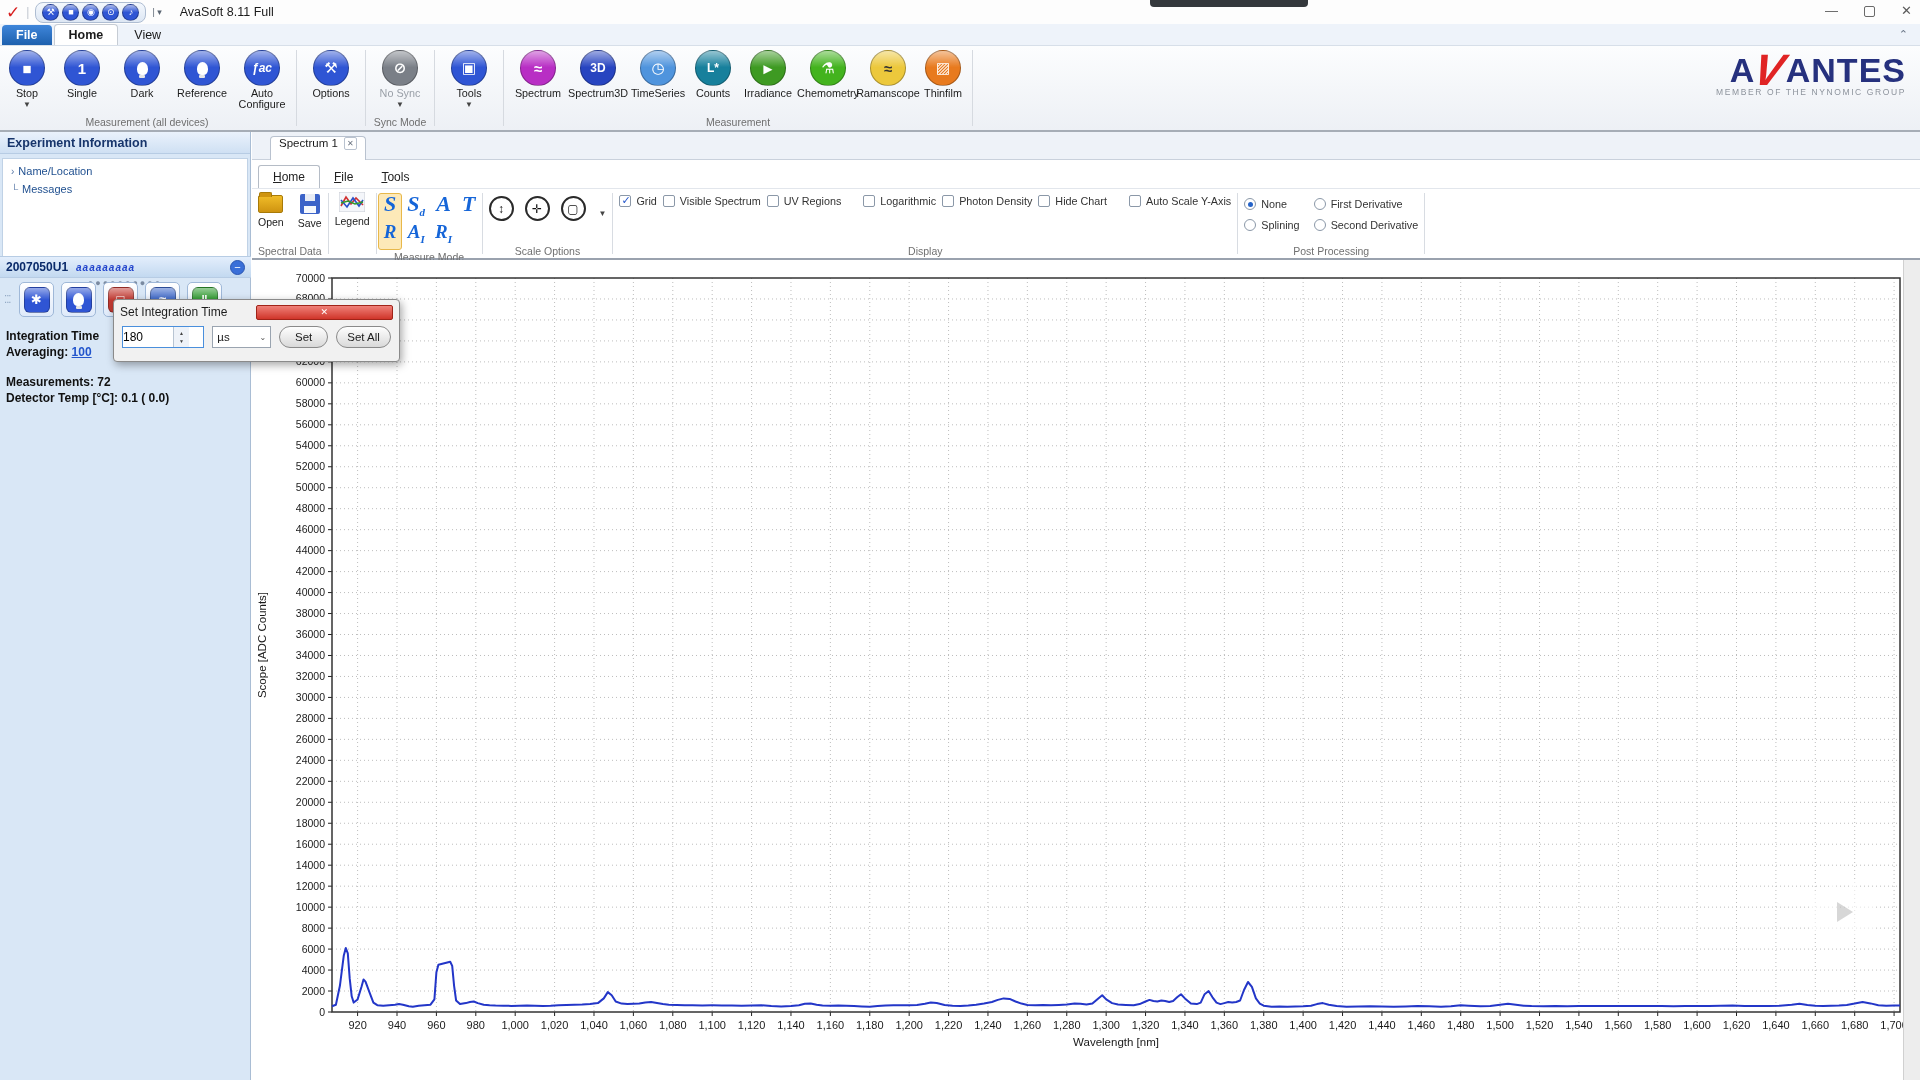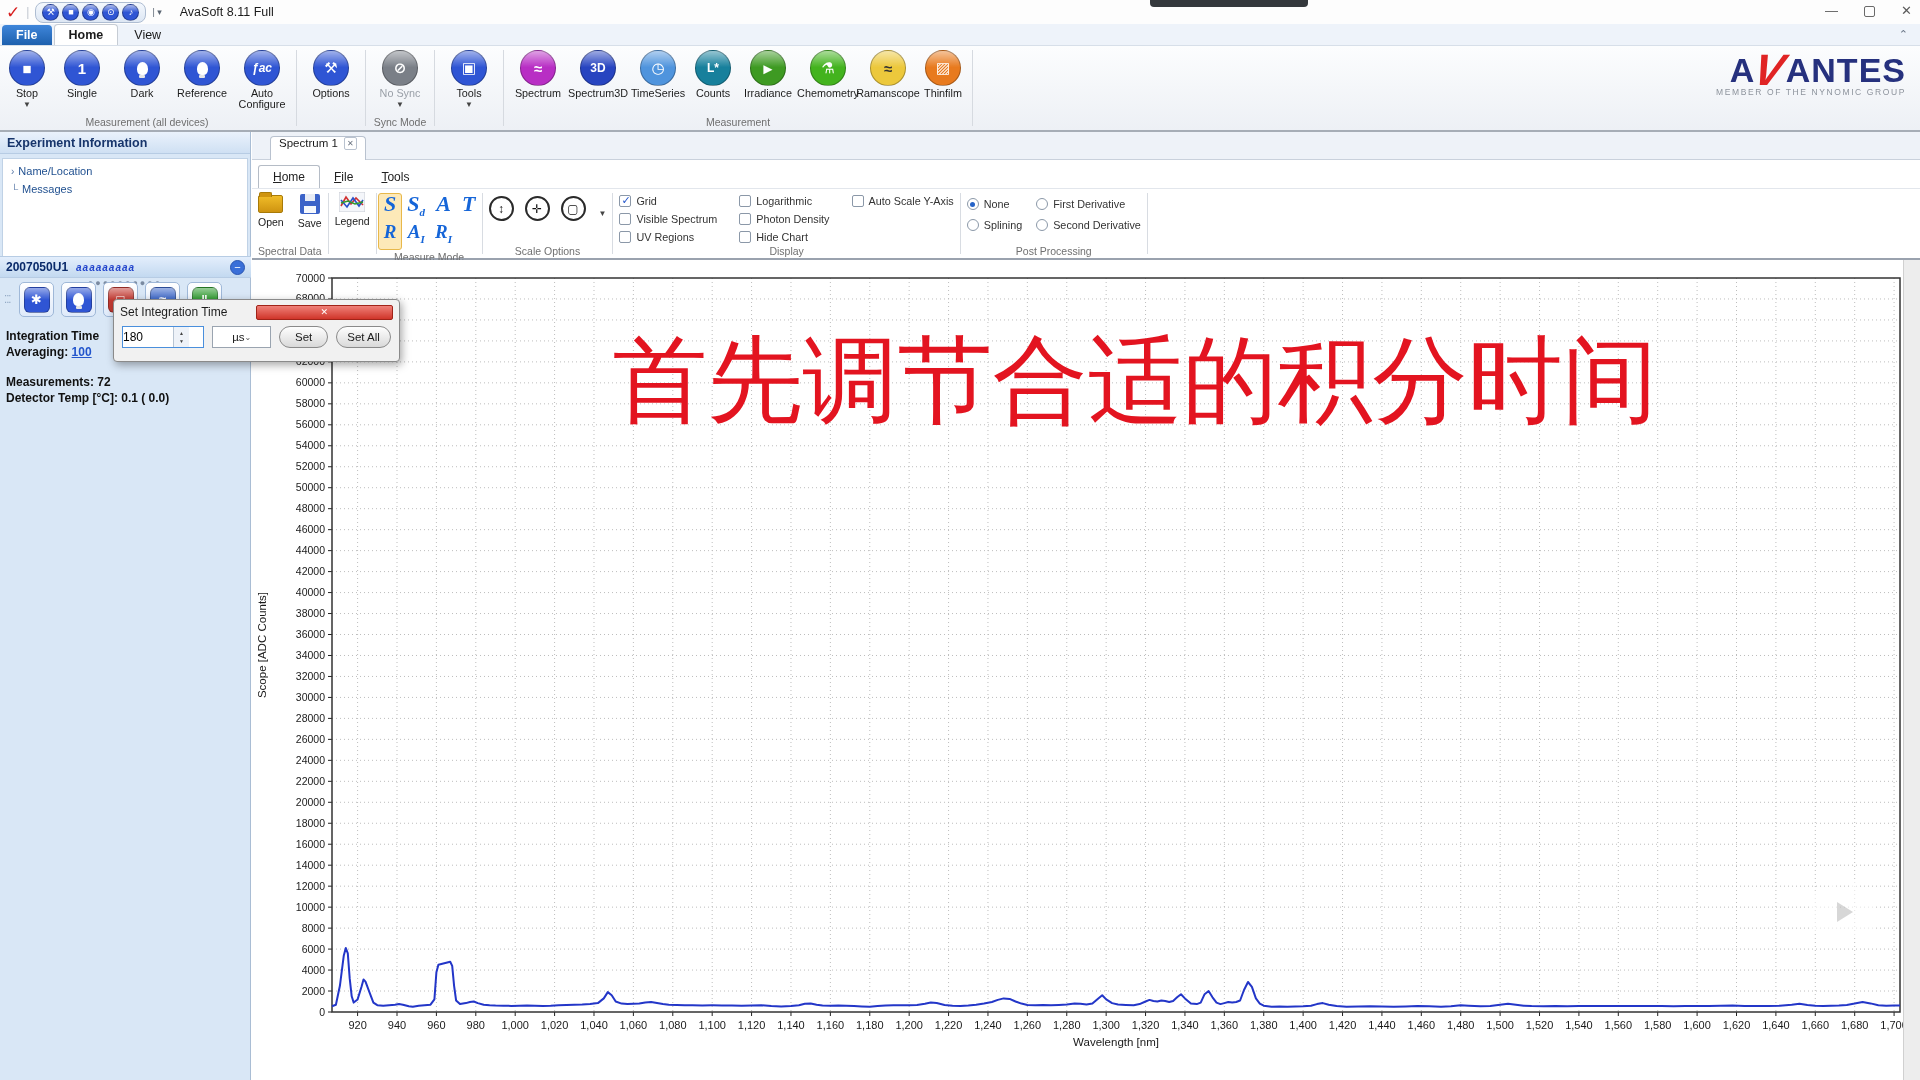--- a/index.html
+++ b/index.html
@@ -98,21 +98,21 @@
 .floppy::before{content:"";position:absolute;left:5px;top:0;width:10px;height:7px;background:#e8ecf4}
 .floppy::after{content:"";position:absolute;left:4px;bottom:1px;width:12px;height:7px;background:#f6f8fc}
 .mm{display:flex;gap:10px;margin-top:2px}
 .mcol{display:flex;flex-direction:column;align-items:center;line-height:20px;font-family:"Liberation Serif","DejaVu Serif",serif;
   font-style:italic;font-weight:bold;color:#1565d8}
 .mcol .t{font-size:22px}.mcol .b{font-size:19px}
 .mcol sub{font-size:11px}
 .mcol.active{background:#fde9b8;border:1px solid #e8b84a;border-radius:3px;padding:0 5px;margin:-1px -5px}
 .scircle{width:25px;height:25px;border:2px solid #2a2a2a;border-radius:50%;display:flex;align-items:center;justify-content:center;font-size:12px;color:#111;margin-top:4px}
 .scaret{font-size:8px;color:#444;align-self:center;margin:14px 0 0 2px}
-.ckcol{display:flex;flex-direction:column;gap:6px;margin-top:3px}
+.ckcol{display:flex;flex-direction:row;gap:6px;margin-top:3px}
 .ck{display:flex;align-items:center;gap:5px;font-size:10.8px;color:#333;white-space:nowrap}
 .ckbox{width:12px;height:12px;border:1px solid #8b98a8;background:#fff;border-radius:2px;position:relative}
 .ckbox.on::after{content:"✓";position:absolute;left:1px;top:-2px;color:#2255cc;font-size:11px;font-weight:bold}
 .radio{width:12px;height:12px;border:1px solid #8b98a8;background:#fff;border-radius:50%;position:relative}
 .radio.on::after{content:"";position:absolute;left:2.5px;top:2.5px;width:5px;height:5px;border-radius:50%;background:#2563c8}
 .pp{display:grid;grid-template-columns:auto auto;column-gap:14px;row-gap:9px;margin-top:6px}
 
 
 #chart-wrap{position:absolute;left:252px;top:260px;width:1668px;height:820px;background:#fff}
 .rightstrip{position:absolute;left:1903px;top:260px;width:17px;height:820px;background:#ededed;border-left:1px solid #d0d0d0}
@@ -124,21 +124,21 @@
 .dialog{position:absolute;left:113px;top:299px;width:287px;height:63px;background:#f1f1f1;border:1px solid #8a8a8a;
   border-radius:4px;box-shadow:2px 3px 8px rgba(0,0,0,.35);z-index:10}
 .dlg-title{display:flex;align-items:center;height:24px;padding:0 6px;font-size:12px;color:#1c1c1c}
 .dlg-title span{flex:1}
 .dlg-x{width:17px;height:15px;background:linear-gradient(#ef8078,#d0352a);border:1px solid #a02318;border-radius:2px;
   color:#fff;font-size:9px;display:flex;align-items:center;justify-content:center}
 .dlg-row{display:flex;align-items:center;gap:8px;padding:2px 8px}
 .dlg-input{display:flex;border:1px solid #4a8fdc;background:#fff;height:22px;width:84px}
 .dlg-input input{border:none;outline:none;width:50px;font-size:12px;padding-left:0;font-family:inherit}
 .spin{width:16px;border-left:1px solid #b8c4d2;display:flex;flex-direction:column;align-items:center;justify-content:center;font-size:5px;color:#444;gap:2px;background:#eef2f8}
-.dlg-dd{display:flex;align-items:center;justify-content:center;border:1px solid #9aa4b0;background:#fff;height:22px;width:60px;padding:0 4px;font-size:11.5px}
+.dlg-dd{display:flex;align-items:center;justify-content:space-between;border:1px solid #9aa4b0;background:#fff;height:22px;width:60px;padding:0 4px;font-size:11.5px}
 .dlg-dd .dc{font-size:8px;color:#555}
 .dlg-btn{height:22px;border:1px solid #8a8a8a;border-radius:11px;background:linear-gradient(#fefefe,#d9d9d9);
   font-size:11.5px;display:flex;align-items:center;justify-content:center}
 .btn-set{width:50px}.btn-setall{width:56px}
 </style>
 </head>
 <body>
 
 <div class="titlebar">
   <span class="app-logo">✓</span>
@@ -713,21 +713,20 @@
       <text x="73" y="21.5" text-anchor="end" font-size="10.5" fill="#1a1a1a" font-family="Liberation Sans, DejaVu Sans, sans-serif">70000</text>
       <rect x="80" y="18" width="1568" height="734" fill="none" stroke="#333" stroke-width="1.5"></rect>
       <polyline points="80.0,746.2 83.9,744.7 87.9,725.8 91.8,695.4 93.8,688.0 95.8,693.3 97.7,718.4 99.7,736.3 101.7,742.6 105.6,739.4 109.5,726.8 111.5,719.5 113.5,721.6 117.4,732.1 121.4,742.6 125.3,745.2 131.2,745.7 137.1,745.2 143.0,744.7 147.0,744.1 150.9,744.7 156.8,746.2 160.8,746.8 166.7,745.7 172.6,745.2 178.5,744.7 182.4,739.4 184.4,712.2 186.4,704.8 190.3,703.8 194.3,702.7 198.2,701.7 200.2,705.9 202.1,725.8 204.1,740.5 208.0,744.1 213.9,743.1 217.9,742.0 221.8,741.5 225.8,743.1 231.7,744.7 237.6,745.2 243.5,745.5 251.4,745.7 259.3,745.9 267.1,745.7 275.0,745.5 282.9,745.7 290.8,745.9 298.7,745.7 306.5,745.2 314.4,744.9 322.3,744.7 330.2,744.5 338.1,744.1 345.9,743.1 351.8,738.4 355.8,732.1 359.7,735.2 363.7,741.5 369.6,743.6 375.5,744.1 381.4,743.8 387.3,743.6 393.2,742.6 399.1,742.0 405.0,743.1 410.9,744.1 416.8,744.7 424.7,744.9 432.6,745.2 440.5,745.3 450.3,745.4 460.2,745.3 470.0,745.4 479.9,745.5 489.7,745.7 499.6,745.5 509.4,745.3 519.3,746.1 529.1,746.5 539.0,746.1 546.9,745.2 552.8,743.8 558.7,743.4 564.6,744.7 570.5,745.5 578.4,745.7 586.3,745.5 594.1,745.7 602.0,746.1 609.9,746.5 617.8,746.8 625.6,746.1 633.5,745.5 641.4,745.3 649.3,745.3 657.2,745.2 665.0,744.9 672.9,743.8 678.8,742.6 684.7,743.1 692.6,744.9 700.5,745.7 708.4,745.9 716.3,745.5 724.1,744.7 732.0,743.6 739.9,742.0 745.8,739.9 751.7,738.4 757.6,738.9 763.5,741.5 769.4,743.6 775.4,744.9 783.2,745.2 791.1,744.9 799.0,745.2 806.9,744.9 814.8,744.5 822.6,743.6 828.5,743.8 834.5,744.5 840.4,743.6 846.3,738.4 850.2,735.2 854.2,739.4 860.1,743.1 866.0,744.5 873.8,744.9 881.7,745.2 887.6,744.1 893.5,741.5 897.5,739.9 901.4,741.0 905.4,741.5 909.3,740.5 913.2,741.0 917.2,742.0 921.1,741.0 925.1,737.3 929.0,734.2 932.9,738.4 938.9,743.6 944.8,744.1 948.7,742.6 952.6,734.2 956.6,731.0 960.5,737.3 964.5,742.6 968.4,744.1 972.3,743.1 976.3,742.0 980.2,742.6 984.2,742.0 988.1,740.5 992.0,730.0 996.0,722.0 999.9,726.8 1003.9,738.4 1007.8,743.6 1011.7,745.7 1019.6,746.8 1027.5,746.5 1035.4,746.8 1043.3,746.5 1051.1,746.2 1059.0,745.7 1064.9,744.1 1070.8,743.1 1076.7,744.7 1084.6,746.1 1094.5,746.8 1106.3,746.5 1118.1,746.3 1129.9,746.5 1141.7,746.8 1153.6,746.5 1165.4,746.1 1177.2,746.3 1189.0,746.8 1198.9,746.3 1208.7,745.2 1216.6,745.7 1228.4,746.3 1238.3,745.9 1248.1,744.7 1256.0,743.8 1263.9,744.7 1271.8,745.7 1279.6,746.1 1291.5,746.3 1303.3,746.1 1315.1,746.3 1326.9,746.1 1338.7,745.9 1350.6,746.1 1362.4,745.9 1374.2,746.1 1386.0,745.9 1397.8,746.1 1409.6,745.9 1421.5,746.3 1433.3,746.1 1445.1,745.9 1456.9,746.1 1468.7,745.7 1480.6,745.5 1492.4,745.9 1504.2,746.1 1516.0,745.9 1527.8,745.7 1539.7,744.7 1547.5,743.8 1555.4,744.9 1563.3,745.7 1571.2,745.9 1579.1,745.7 1586.9,745.5 1594.8,744.9 1602.7,743.6 1610.6,742.0 1618.5,743.4 1626.3,745.2 1634.2,745.7 1642.1,745.5 1648.0,745.5" fill="none" stroke="#2336c8" stroke-width="2" stroke-linejoin="round"></polyline>
       <text x="864" y="786" text-anchor="middle" font-size="11.5" fill="#1a1a1a" font-family="Liberation Sans, DejaVu Sans, sans-serif">Wavelength [nm]</text>
       <text x="14" y="385" text-anchor="middle" font-size="11.5" fill="#1a1a1a" transform="rotate(-90 14 385)" font-family="Liberation Sans, DejaVu Sans, sans-serif">Scope [ADC Counts]</text>
     </svg>
 </div>
 <div class="rightstrip"></div>
 
 <div class="overlay-text" style="color: rgb(227, 20, 32);">
-  <div>首先调节合适的积分时间</div>
 </div>
 
 <svg class="tvmark" width="76" height="62">
   <line x1="28" y1="12" x2="20" y2="3" stroke="rgba(255,255,255,.75)" stroke-width="5" stroke-linecap="round"></line>
   <line x1="42" y1="12" x2="50" y2="3" stroke="rgba(255,255,255,.75)" stroke-width="5" stroke-linecap="round"></line>
   <rect x="2" y="10" width="66" height="48" rx="14" fill="rgba(255,255,255,.7)"></rect>
   <path d="M29 24 L45 34 L29 44 Z" fill="rgba(150,150,150,.45)"></path>
 </svg>
 
 <div class="dialog">

